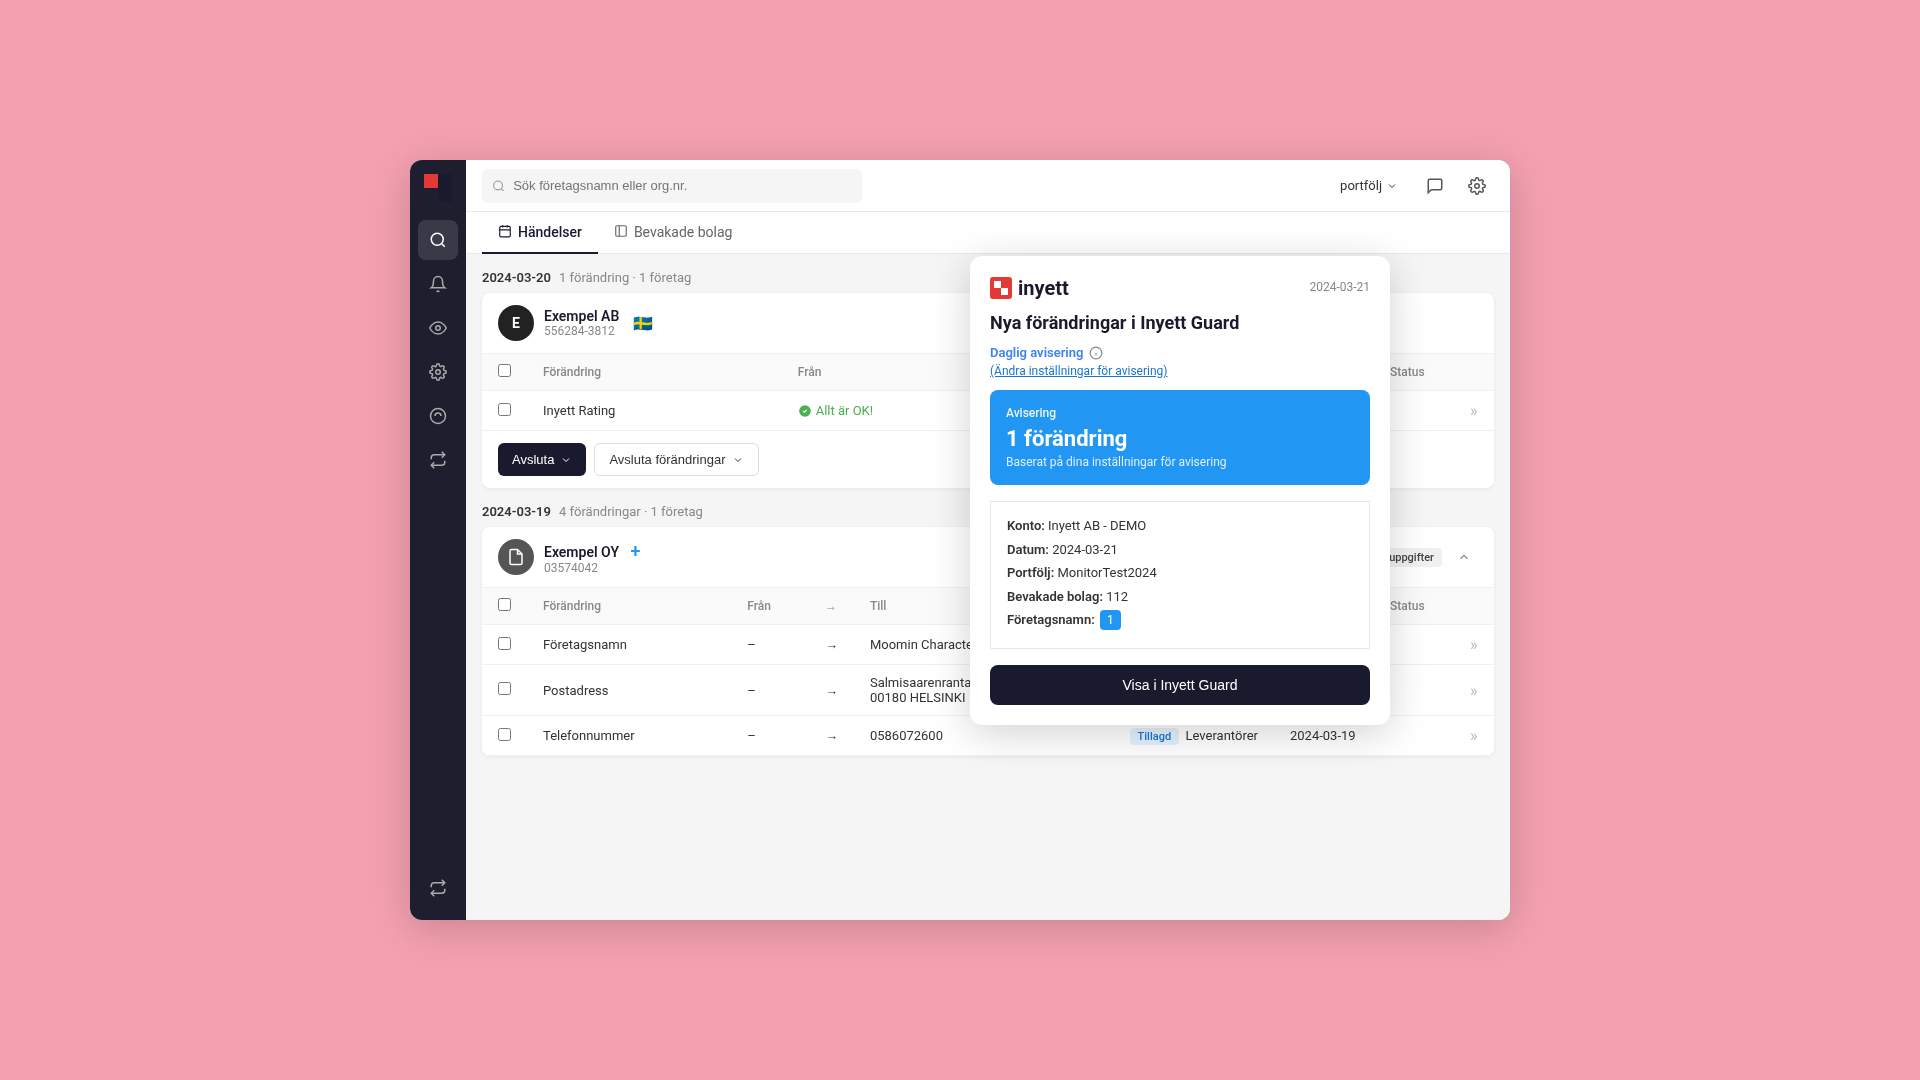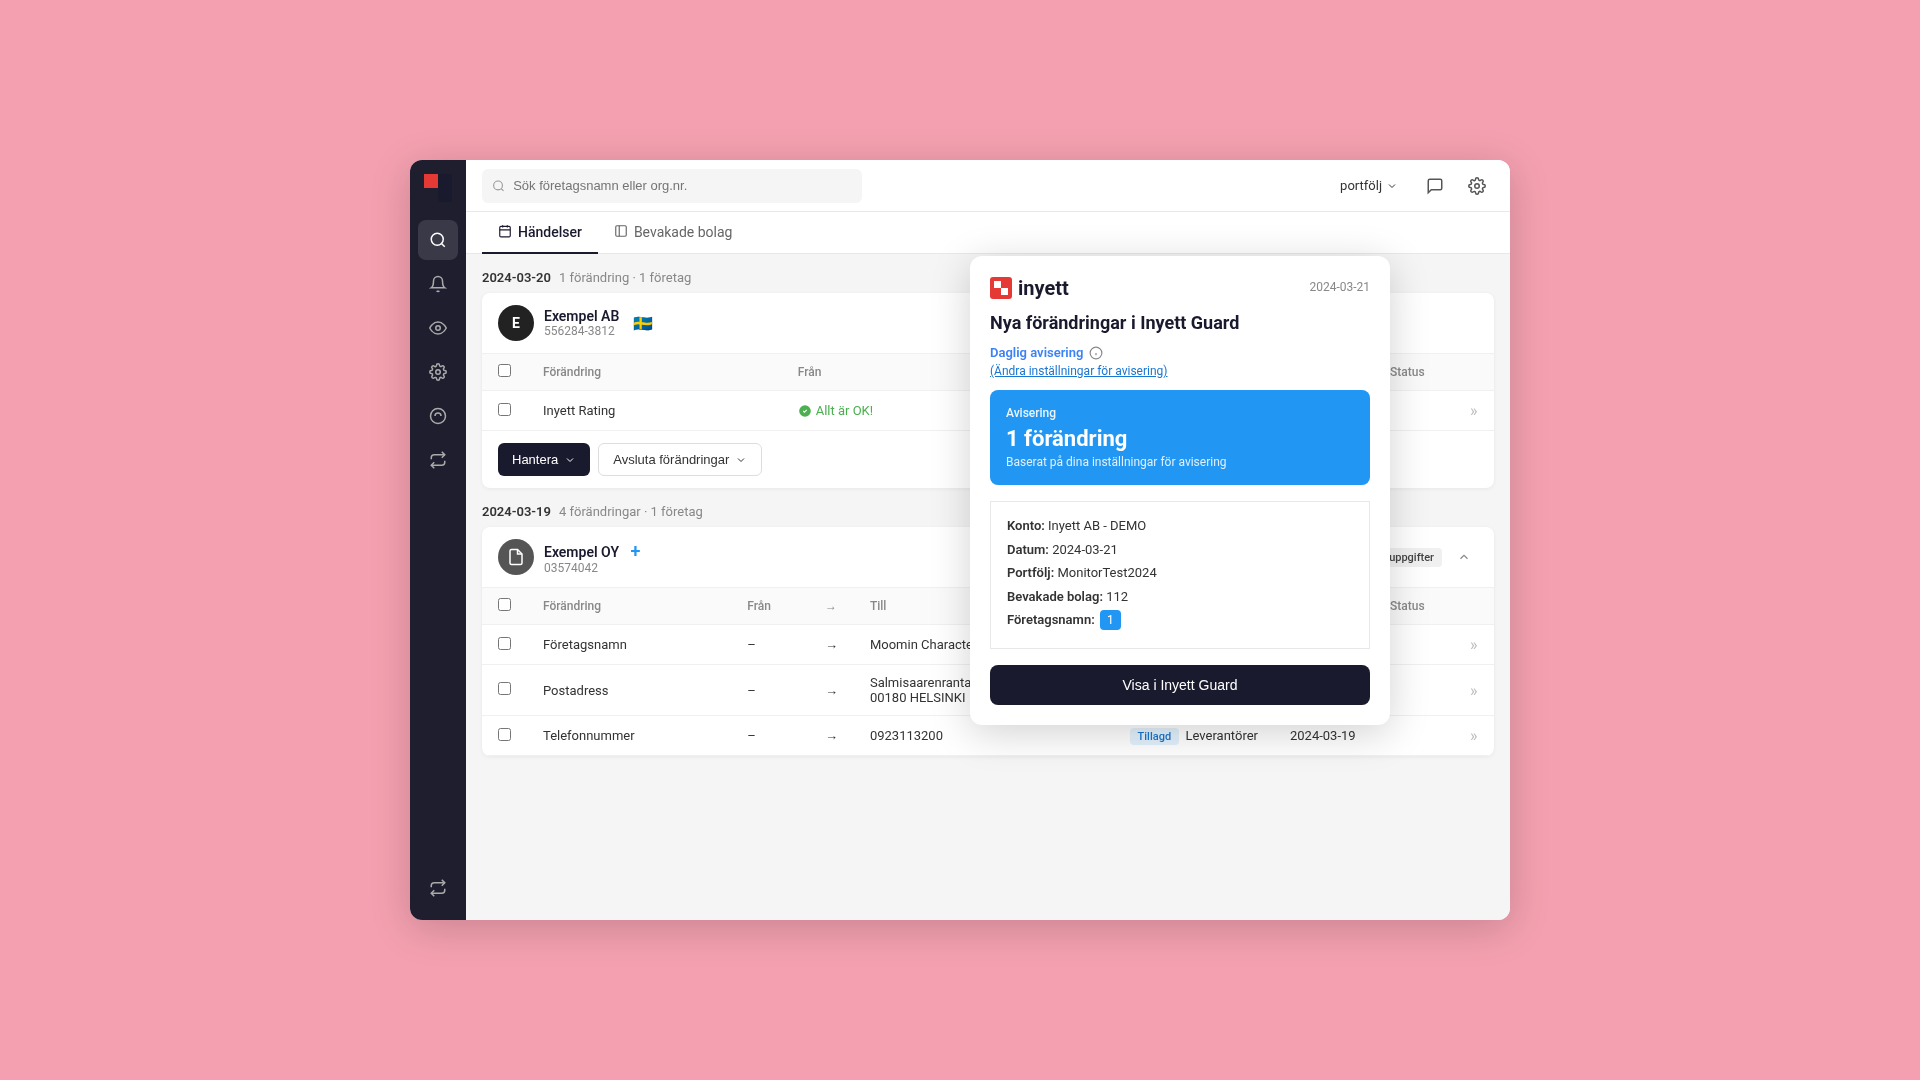--- a/index.html
+++ b/index.html
@@ -601,21 +601,21 @@
                     Var uppmärksam
                   </span>
                 </td>
                 <td></td>
                 <td class="nav-col"><span class="nav-arrows">»</span></td>
               </tr>
             </tbody>
           </table>
           <div class="action-bar">
             <button class="btn-hantera">
-              <span>Hantera</span>
+              <span>Avsluta</span>
               <svg width="12" height="12" viewBox="0 0 24 24" fill="none" stroke="currentColor" stroke-width="2">
                   <polyline points="6 9 12 15 18 9"></polyline>
                 </svg>
             </button>
             <button class="btn-avsluta">
               <span>Avsluta förändringar</span>
               <svg width="12" height="12" viewBox="0 0 24 24" fill="none" stroke="currentColor" stroke-width="2">
                   <polyline points="6 9 12 15 18 9"></polyline>
                 </svg>
             </button>
@@ -692,21 +692,21 @@
                 <td>2024-03-19</td>
                 <td></td>
                 <td class="nav-col"><span class="nav-arrows">»</span></td>
               </tr>
               <tr class="table-row">
                 <td><input type="checkbox" style=""></td>
                 <td>Telefonnummer</td>
                 <td></td>
                 <td>–</td>
                 <td class="arrow-col">→</td>
-                <td>0923113200</td>
+                <td>0586072600</td>
                 <td><span class="tag-tillagd">Tillagd</span>&nbsp;&nbsp;Leverantörer</td>
                 <td>2024-03-19</td>
                 <td></td>
                 <td class="nav-col"><span class="nav-arrows">»</span></td>
               </tr>
             </tbody>
           </table>
         </div>
       </div>
 

